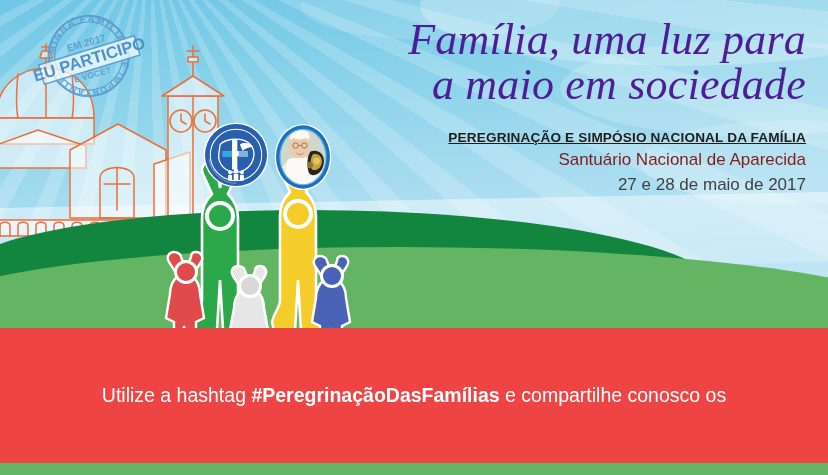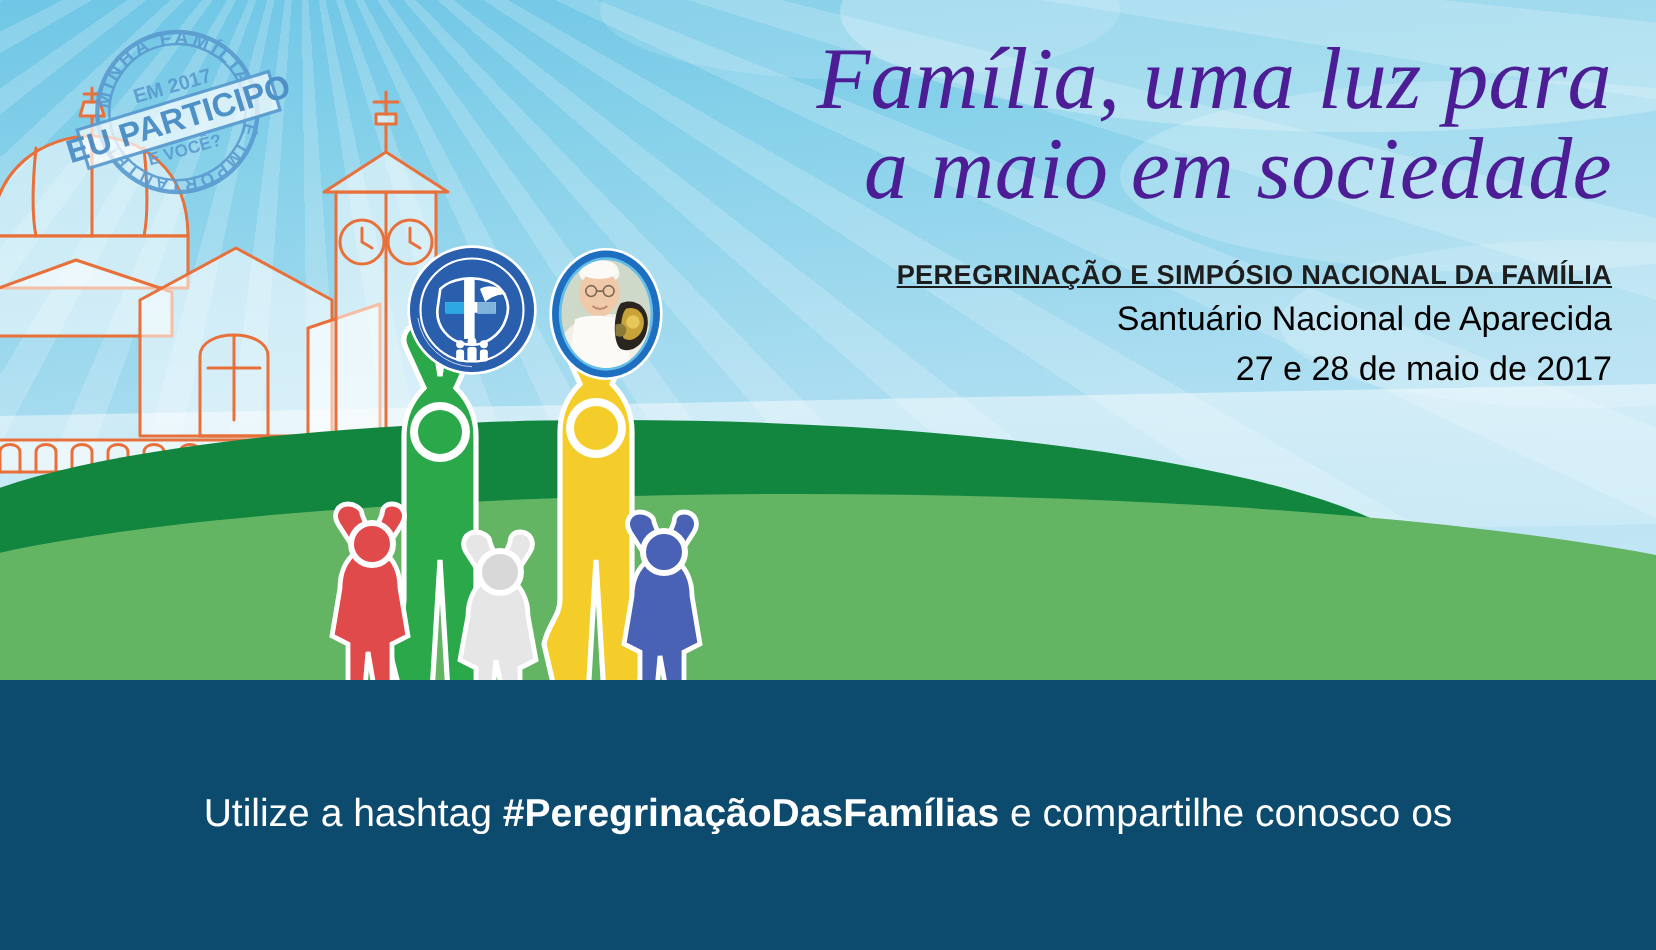--- a/index.html
+++ b/index.html
@@ -80,27 +80,27 @@
     font-size:44px;
     line-height:1.02;
     letter-spacing:.2px;
   }
   .headline .l2{display:block;}
 
   .subblock{
     position:absolute;right:22px;top:128px;width:540px;text-align:right;color:#1d1d1d;
   }
   .sub1{font-size:13.6px;font-weight:bold;letter-spacing:.15px;line-height:1.5;text-decoration:underline;}
-  .sub2{font-size:17px;font-weight:400;line-height:1.42;color:#000000;}
-  .sub3{font-size:17px;font-weight:400;line-height:1.42;color:#000000;}
+  .sub2{font-size:17px;font-weight:400;line-height:1.42;color:#7f1d1d;}
+  .sub3{font-size:17px;font-weight:400;line-height:1.42;color:#404040;}
 
   
   .banner{
-    position:absolute;left:0;bottom:0;width:828px;height:135px;
-    background:#0c4a6e;
+    position:absolute;left:0;bottom:12px;width:828px;height:135px;
+    background:#ef4444;
     display:flex;align-items:center;justify-content:center;
   }
   .banner-inner{
     width:790px;text-align:center;color:#ffffff;
     font-size:19.5px;line-height:1.62;font-weight:400;
   }
   .banner-inner b{font-weight:bold;}
   .sup{font-size:.68em;vertical-align:super;}
 </style>
 </head>

